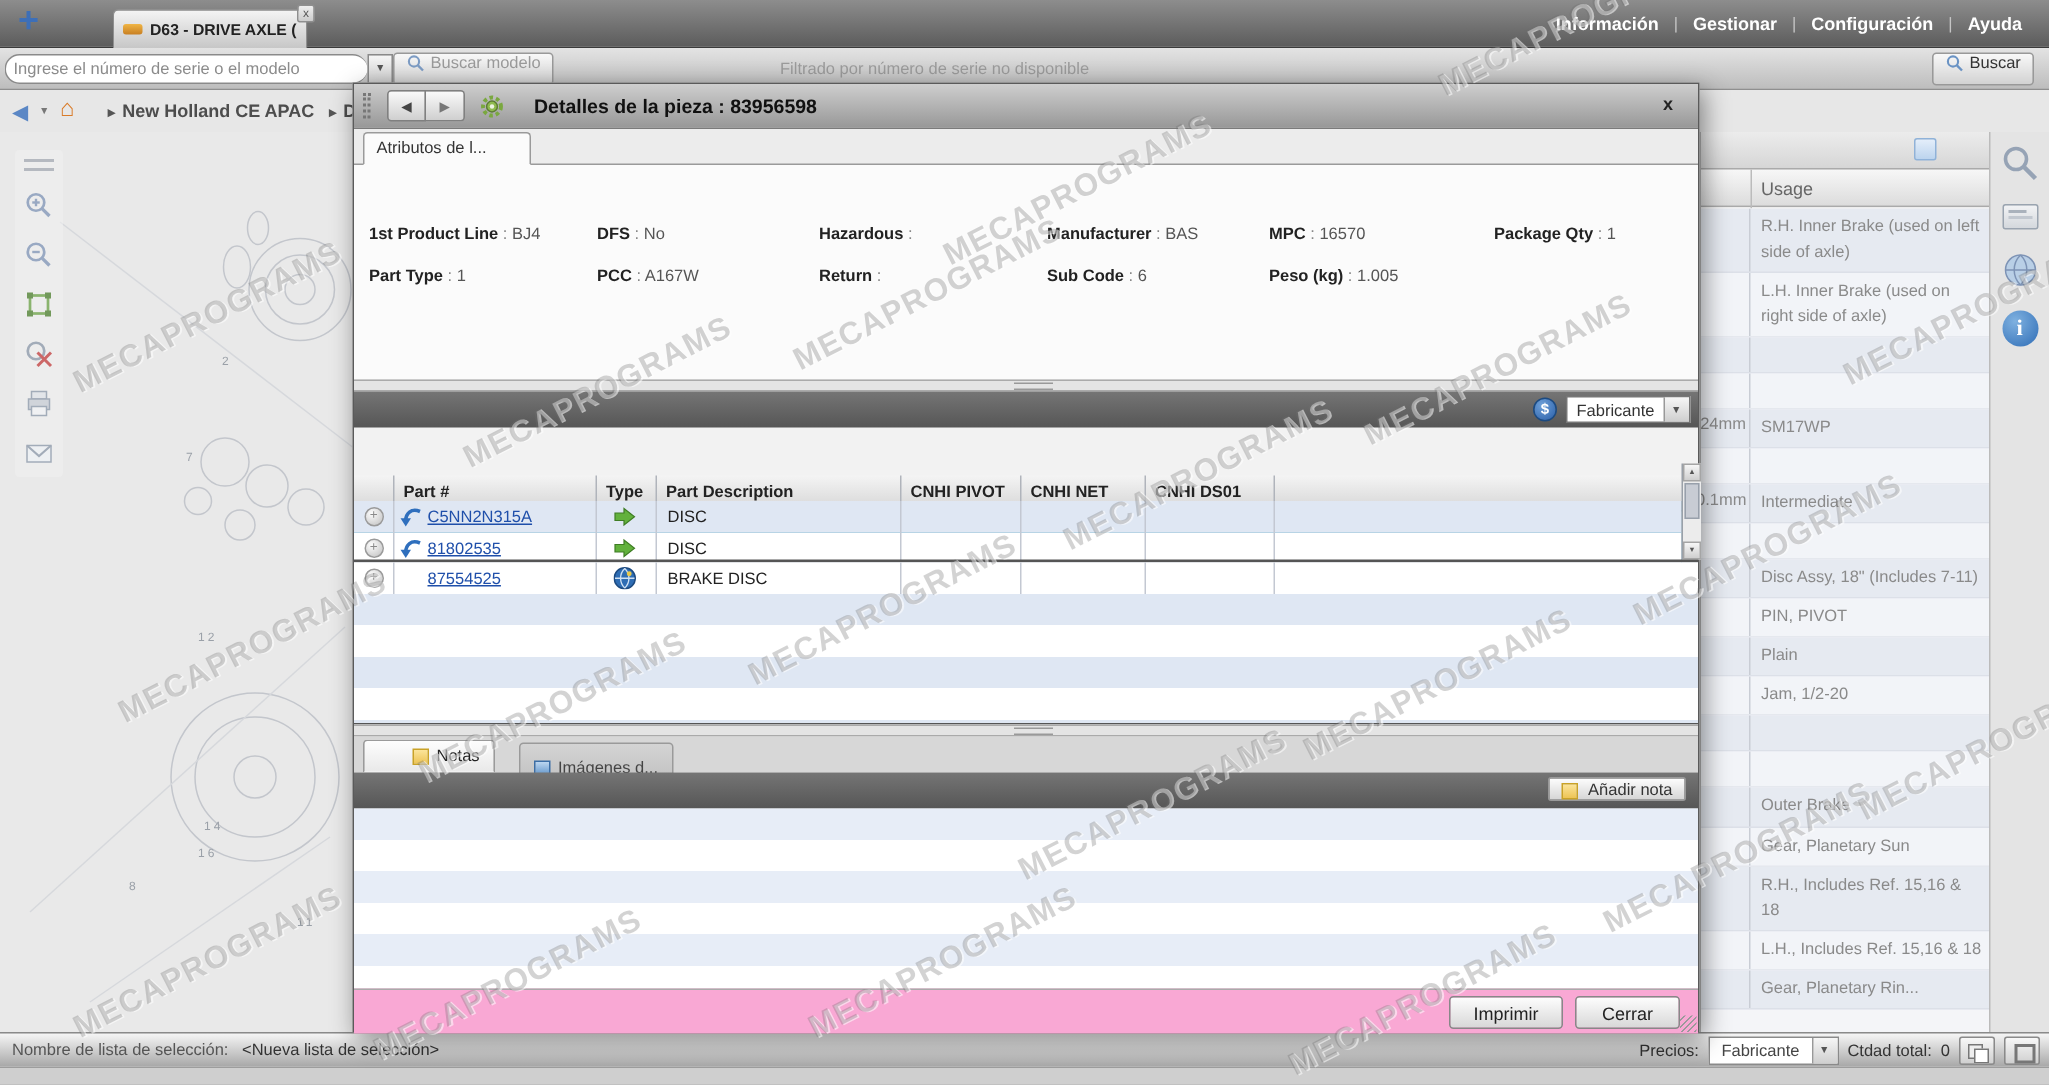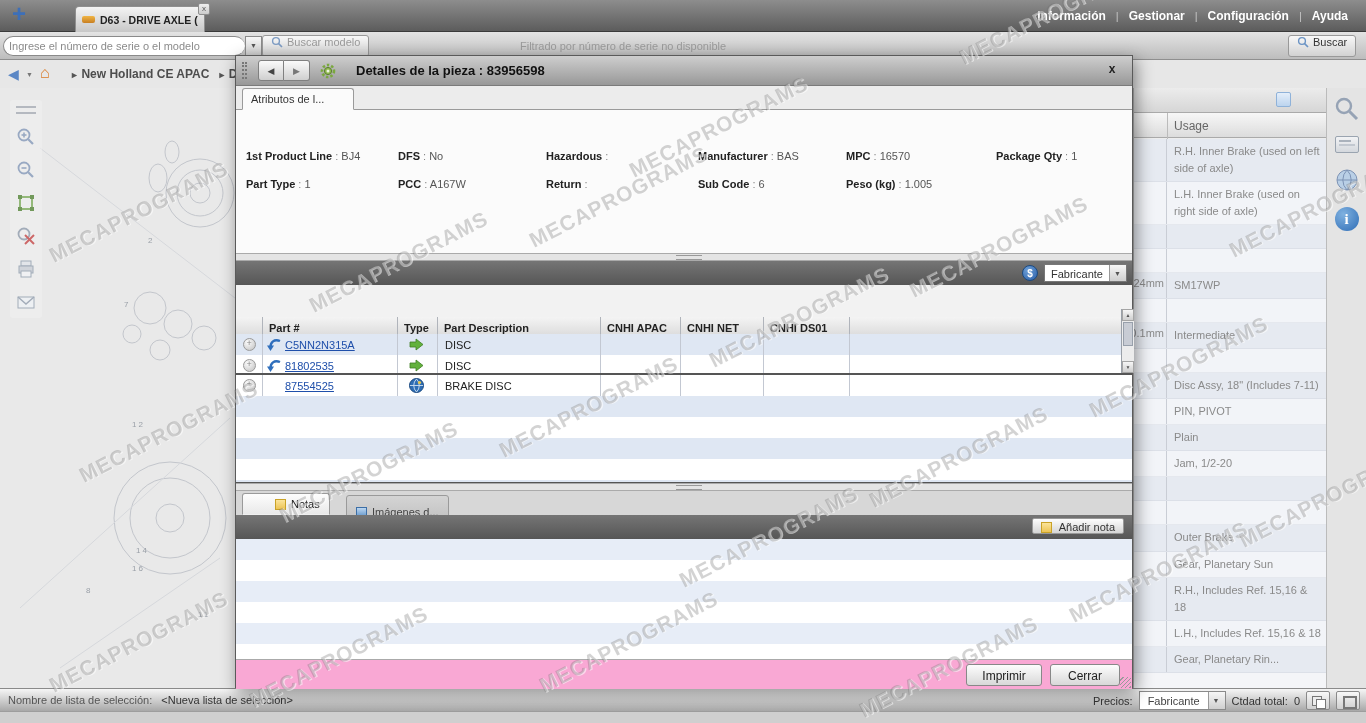--- a/index.html
+++ b/index.html
@@ -484,21 +484,21 @@
         <span class="val">Fabricante</span>
         <span class="dd-btn"></span>
       </span>
     </div>
 
     <div class="ptable-head">
       <div class="hc"></div>
       <div class="hc">Part #</div>
       <div class="hc">Type</div>
       <div class="hc">Part Description</div>
-      <div class="hc">CNHI APAC</div>
+      <div class="hc">CNHI PIVOT</div>
       <div class="hc">CNHI NET</div>
       <div class="hc">CNHI DS01</div>
       <div class="hc" style="border-right:none;"></div>
     </div>
 
     <div class="scrollrows" id="scroll-rows">
   <div class="prow" style="background: rgb(223, 231, 243);">
     <div class="pc c-exp">
             <span class="orb"></span>
           </div>

